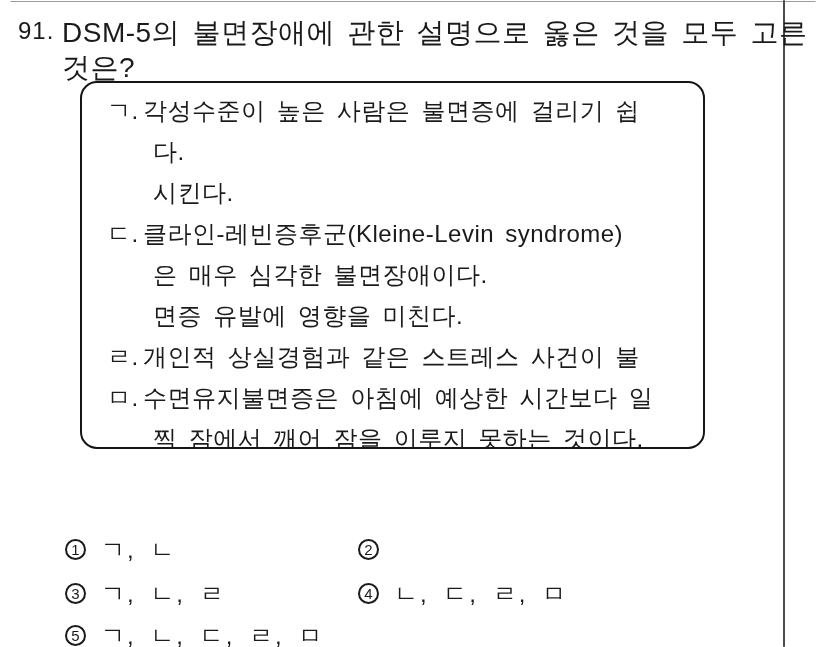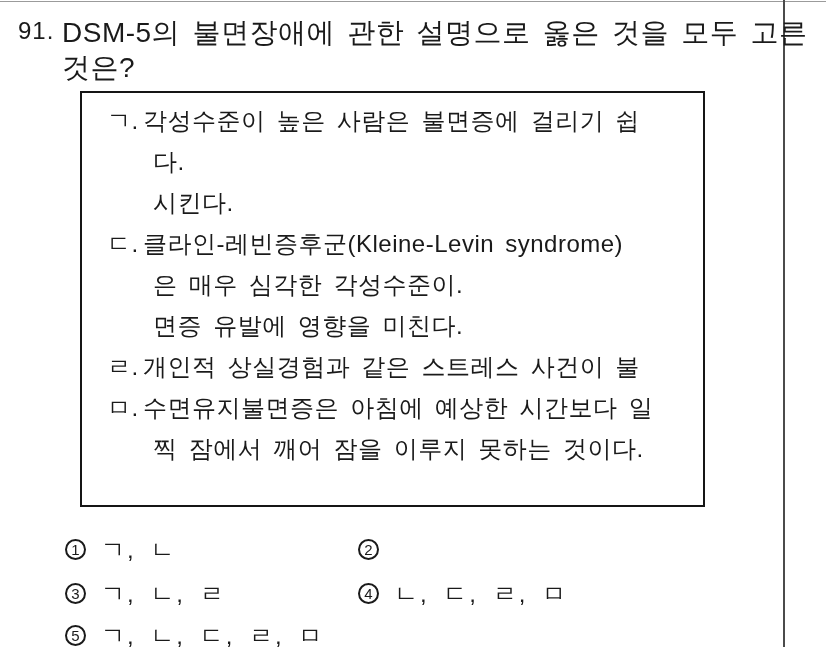--- a/index.html
+++ b/index.html
@@ -1,15 +1,15 @@
 <!DOCTYPE html>
 <html><head>
 <meta charset="utf-8">
 <style>
-  * { margin: 0; padding: 0; box-sizing: border-box; }
+  * { margin: 0; padding: 0; box-sizing: border-box; border-radius: 17px; }
   html, body { background: #ffffff; }
   .page {
     position: relative;
     width: 826px;
     height: 647px;
     background: #ffffff;
     overflow: hidden;
     font-family: "Liberation Sans", sans-serif;
     color: #1a1a1a;
   }
@@ -36,22 +36,22 @@
     left: 62px; top: 15px;
     width: 700px;
     font-size: 28px;
     line-height: 35px;
     word-spacing: 4px;
     letter-spacing: 0.5px;
     white-space: nowrap;
   }
   .statements-box {
     position: absolute;
-    left: 80px; top: 91px;
-    width: 625px; height: 416px;
+    left: 80px; top: 81px;
+    width: 625px; height: 368px;
     border: 2px solid #151515;
     overflow: hidden;
     padding-top: 7px;
   }
   .bline {
     height: 41px;
     line-height: 41px;
     font-size: 24px;
     word-spacing: 4px;
     letter-spacing: 0.5px;
@@ -107,21 +107,21 @@
     <div>것은?</div>
   </div>
 
   <div class="statements-box">
     <div class="bline"><span class="marker">ㄱ.</span><span>각성수준이 높은 사람은 불면증에 걸리기 쉽</span></div>
     <div class="bline cont">다.</div>
 
     <div class="bline cont">시킨다.</div>
 
     <div class="bline"><span class="marker">ㄷ.</span><span>클라인-레빈증후군(Kleine-Levin syndrome)</span></div>
-    <div class="bline cont">은 매우 심각한 각성수준이.</div>
+    <div class="bline cont">은 매우 심각한 불면장애이다.</div>
 
     <div class="bline cont">면증 유발에 영향을 미친다.</div>
     <div class="bline"><span class="marker">ㄹ.</span><span>개인적 상실경험과 같은 스트레스 사건이 불</span></div>
 
     <div class="bline"><span class="marker">ㅁ.</span><span>수면유지불면증은 아침에 예상한 시간보다 일</span></div>
     <div class="bline cont">찍 잠에서 깨어 잠을 이루지 못하는 것이다.</div>
   </div>
 
   <div class="option o1">
     <span class="opt-circle">1</span>

